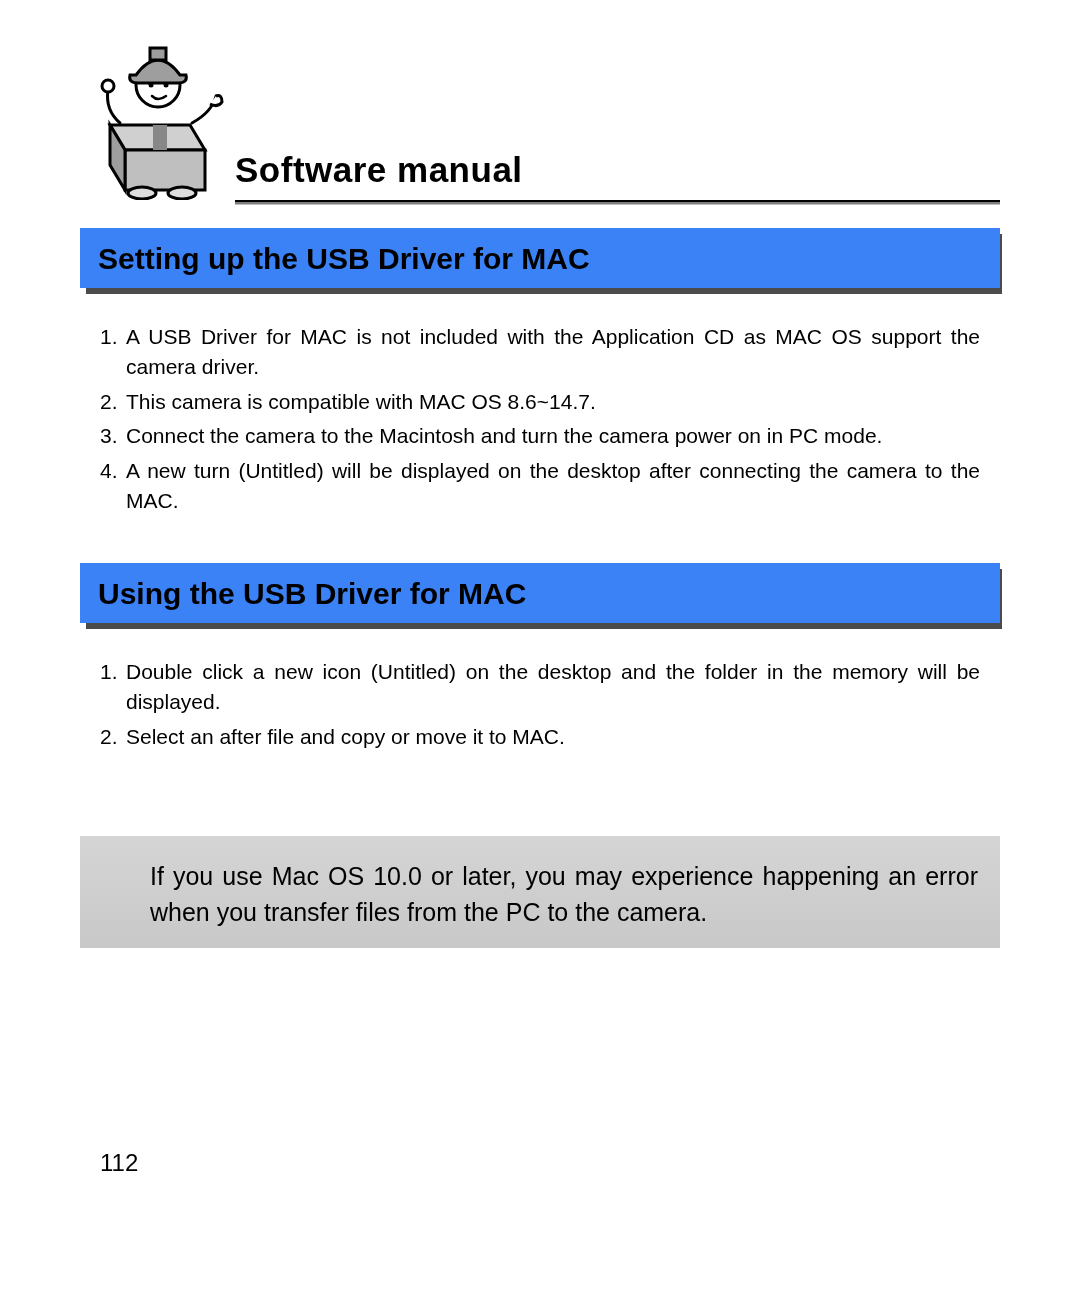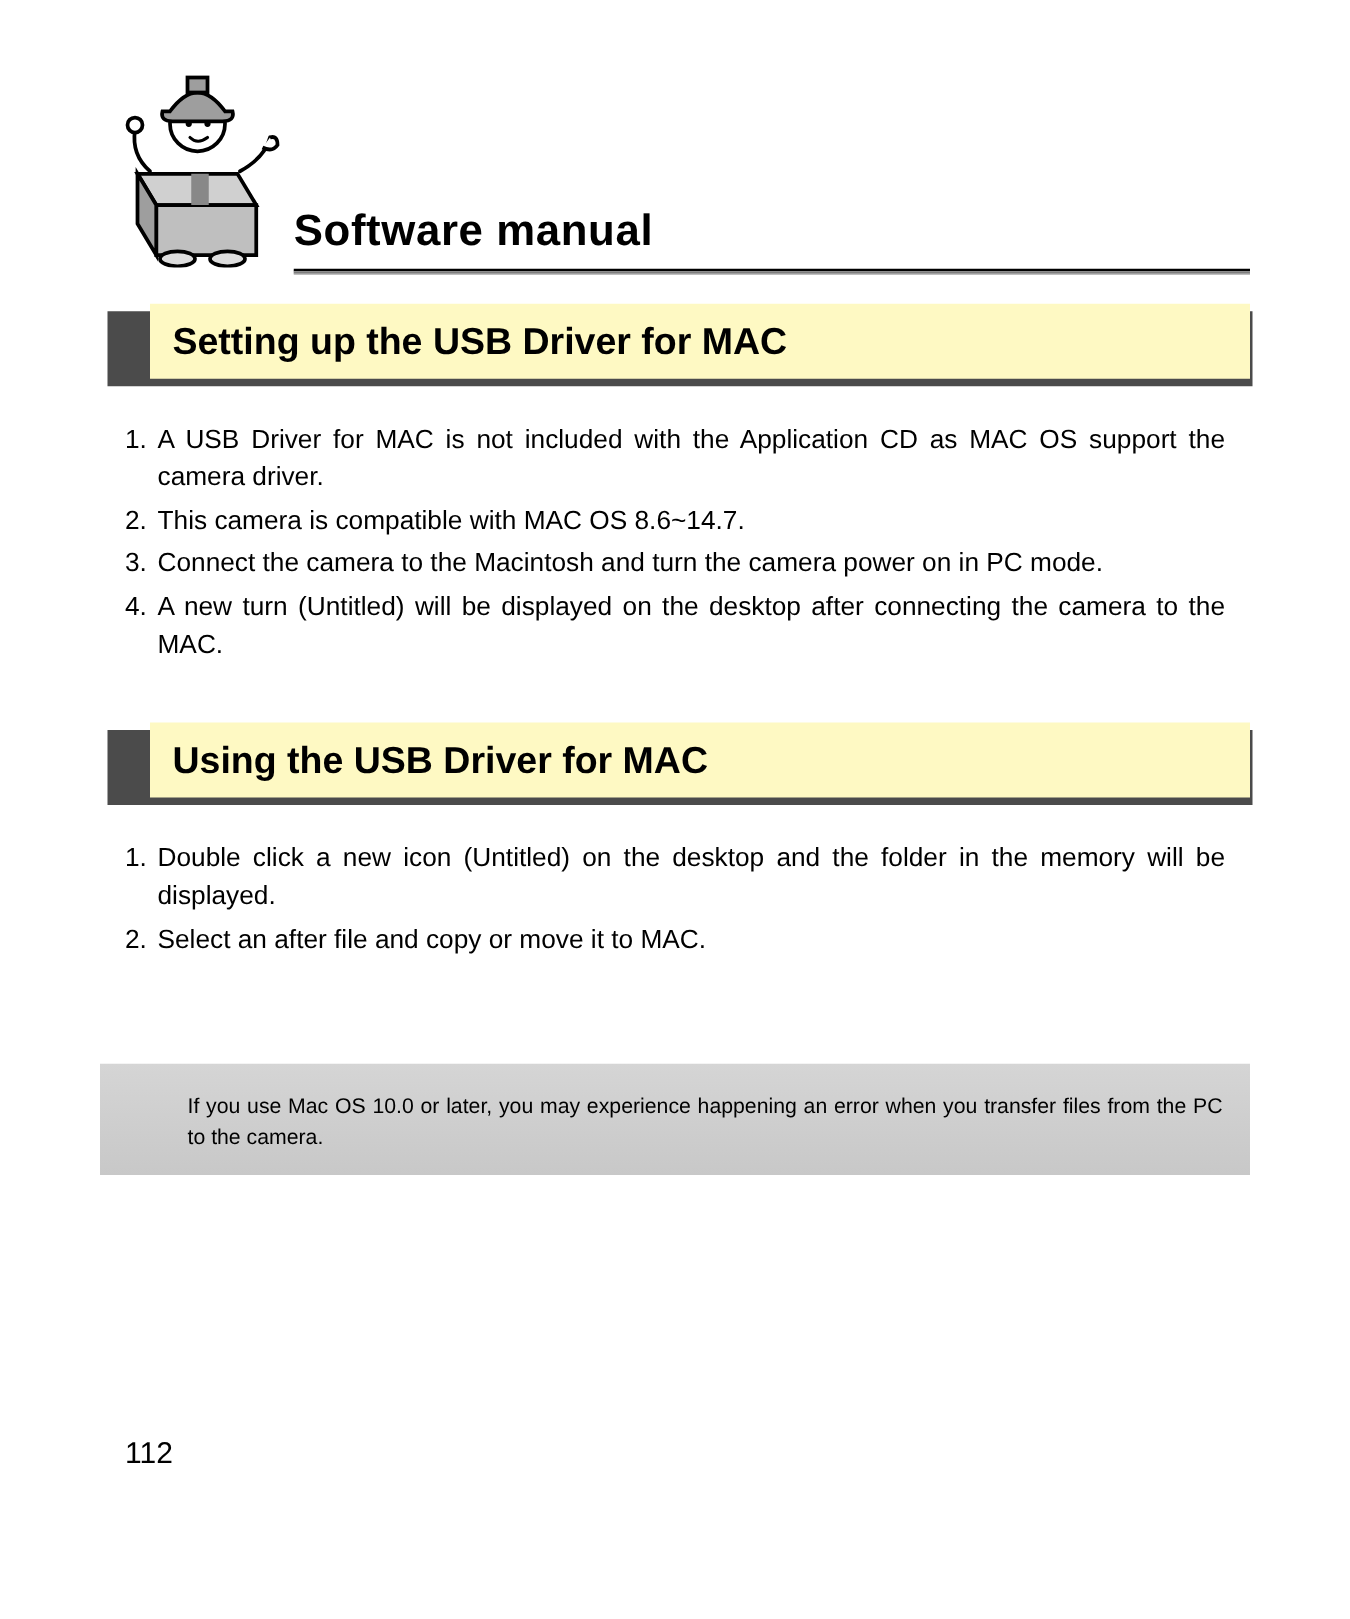--- a/index.html
+++ b/index.html
@@ -8,21 +8,21 @@
     background: #ffffff;
     width: 1080px;
     font-family: Arial, Helvetica, sans-serif;
     color: #000;
   }
   .page {
     position: relative;
     width: 1080px;
     height: 1215px;
     box-sizing: border-box;
-    padding: 44px 80px 40px 80px;
+    padding: 30px 80px 40px 80px;
   }
 
   
   .header-row {
     display: flex;
     align-items: flex-end;
   }
   .mascot {
     width: 155px;
     flex: 0 0 155px;
@@ -52,25 +52,24 @@
   .section-bar-shadow {
     position: absolute;
     top: 6px;
     left: 6px;
     right: -2px;
     bottom: -6px;
     background: #4b4b4b;
   }
   .section-bar {
     position: relative;
-    background: #fef9c3;
+    background: #3b82f6;
     padding: 14px 18px 12px 18px;
     font-size: 30px;
     font-weight: bold;
-    margin-left: 40px;
   }
 
   
   .body-block {
     margin: 34px 20px 0 20px;
     font-size: 21px;
     line-height: 1.45;
   }
   .li {
     display: flex;
@@ -100,21 +99,21 @@
     font-size: 30px;
     font-weight: bold;
   }
   .notice-icon {
     width: 34px;
     height: 30px;
     flex: 0 0 34px;
   }
   .notice-body {
     margin: 8px 0 0 48px;
-    font-size: 17px;
+    font-size: 25px;
     line-height: 1.45;
     text-align: justify;
   }
 
   
   .page-number {
     position: absolute;
     left: 100px;
     bottom: 38px;
     font-size: 24px;

